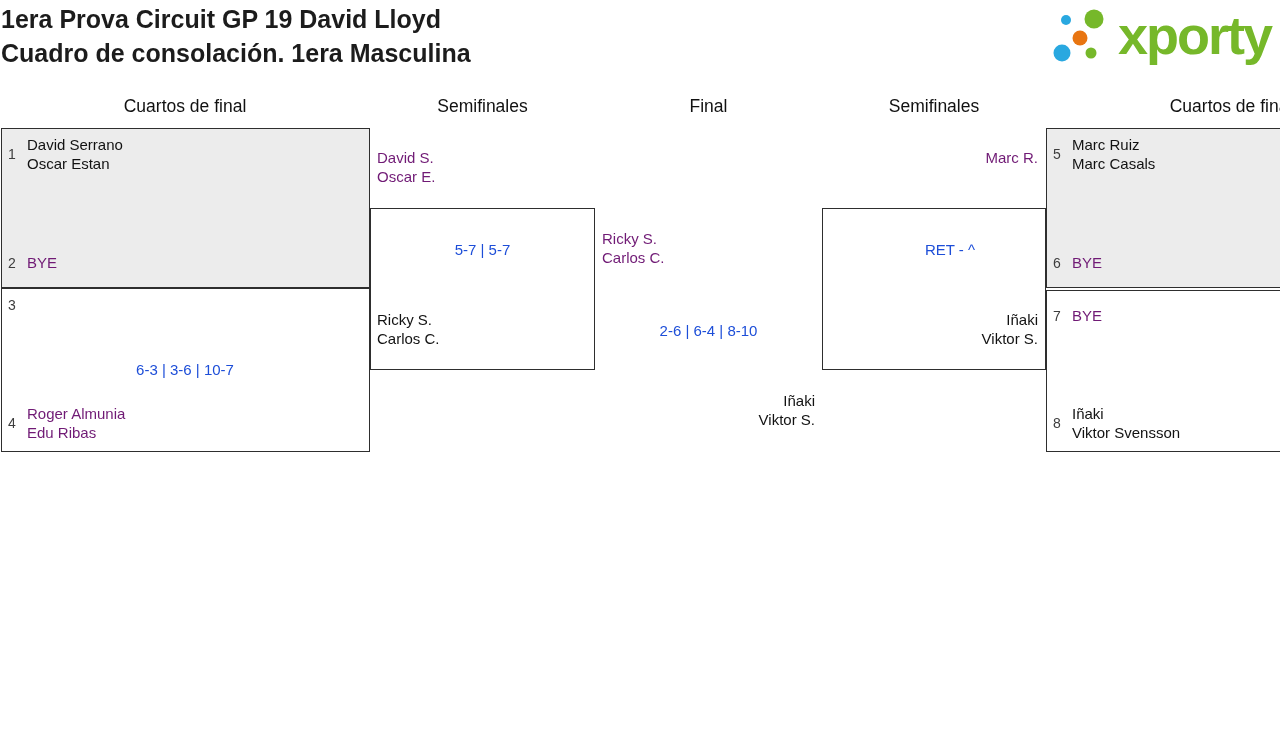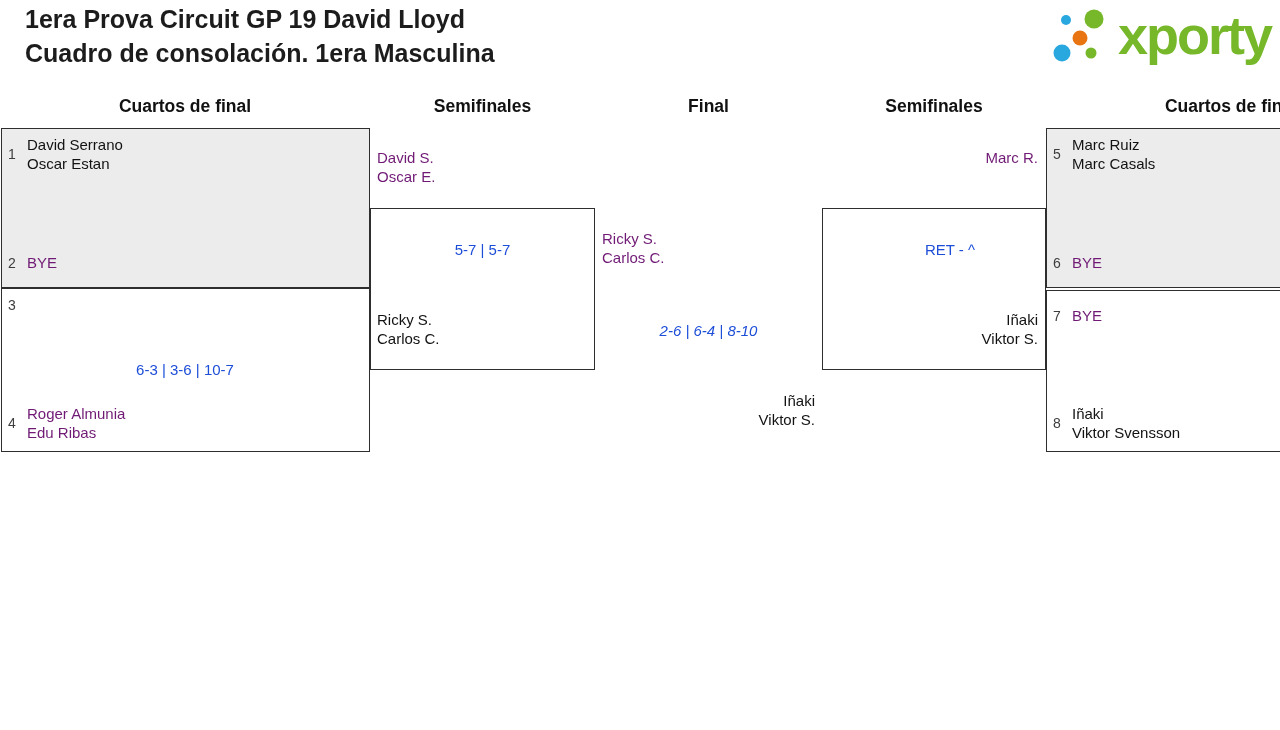--- a/index.html
+++ b/index.html
@@ -6,28 +6,28 @@
   html,body { background:#fff; }
   .page {
     position:relative; width:1280px; height:730px;
     background:#fff; overflow:hidden;
     font-family:"Liberation Sans", sans-serif;
     color:#1c1c1c;
   }
   .abs { position:absolute; }
 
   
-  .title { left:1px; top:2px; font-size:25px; font-weight:700; line-height:34px; color:#1c1c1c;padding-left:24px; }
+  .title { left:1px; top:2px; font-size:25px; font-weight:700; line-height:34px; color:#1c1c1c; }
 
   
   .logo { left:1050px; top:4px; width:230px; height:64px; display:flex; align-items:flex-start; cursor:pointer; }
   .logo-text { position:absolute; left:68px; top:2px; font-size:54px; font-weight:800; letter-spacing:-2px; line-height:58px; }
 
   
-  .round-header { top:94px; height:24px; font-size:17.5px; font-weight:700; text-align:center; color:#111; line-height:24px; white-space:nowrap; }
+  .round-header { top:94px; height:24px; font-size:17.5px; font-weight:400; text-align:center; color:#111; line-height:24px; white-space:nowrap; }
 
   
   .box { border:1px solid #2e2e2e; background:#fff; }
   .box.grey { background:#ececec; }
 
   
   .team { display:flex; align-items:center; gap:6px; white-space:nowrap; }
   .seed { width:18px; text-align:center; font-size:14px; color:#3d3d3d; flex:none; }
   .names { font-size:15px; line-height:19px; }
   .winner .names { font-weight:400; color:#121212; }
@@ -108,21 +108,21 @@
       <div>Carlos C.</div>
     </div>
   </div>
 
   <div class="abs team loser" style="left:602px;top:229px;">
     <div class="names">
       <div>Ricky S.</div>
       <div>Carlos C.</div>
     </div>
   </div>
-  <div class="abs score" style="left:595px;top:322px;width:227px;font-style:italic;">2-6 | 6-4 | 8-10</div>
+  <div class="abs score" style="left:595px;top:322px;width:227px;">2-6 | 6-4 | 8-10</div>
   <div class="abs team winner" style="left:595px;top:391px;width:220px;display:block;">
     <div class="names right-align">
       <div>Iñaki</div>
       <div>Viktor S.</div>
     </div>
   </div>
 
   <div class="abs team loser" style="left:822px;top:148px;width:216px;display:block;">
     <div class="names right-align">
       <div>Marc R.</div>

